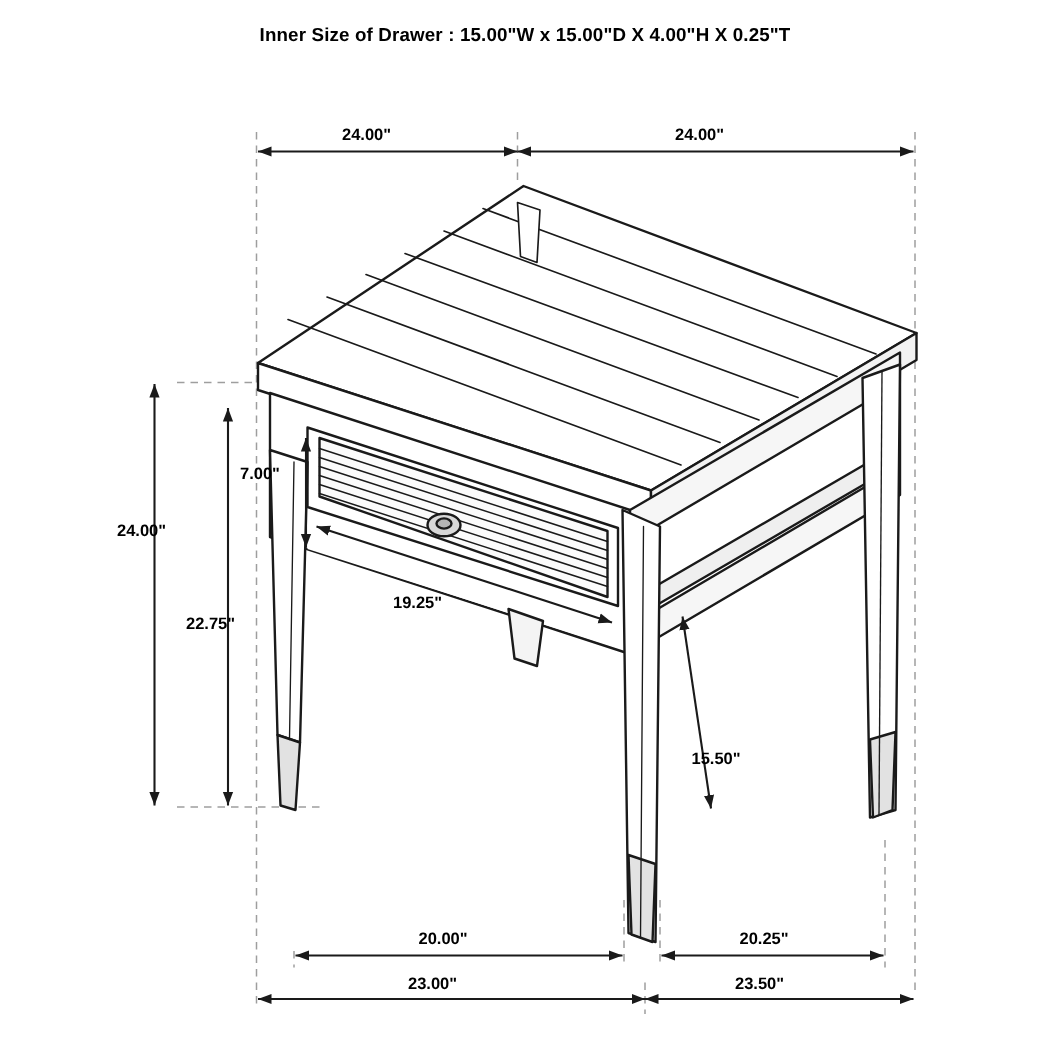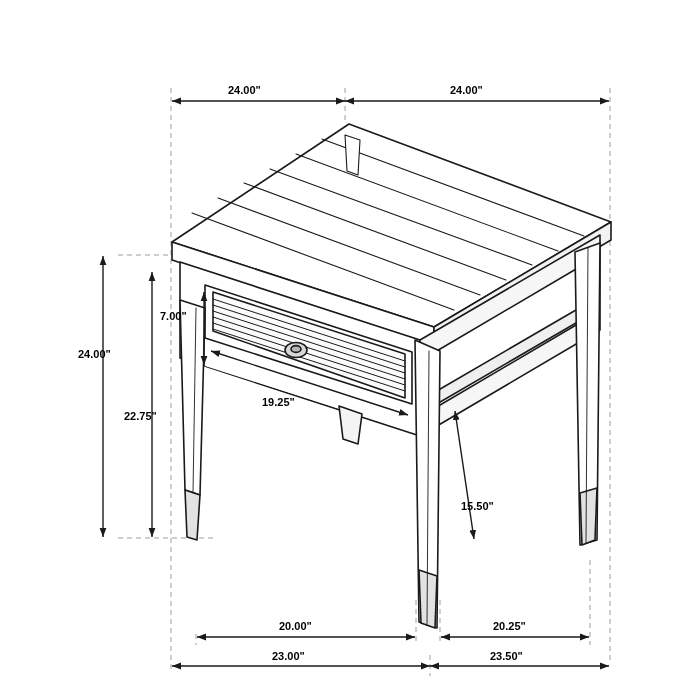--- a/index.html
+++ b/index.html
@@ -42,20 +42,21 @@
     font-size: 11px;
     font-weight: bold;
     white-space: nowrap;
   }
 </style>
 </head>
 <body>
 
 <div id="stage">
 
+  <div id="title">Inner Size of Drawer : 15.00"W x 15.00"D X 4.00"H X 0.25"T</div>
 
   <svg id="diagram" viewBox="0 0 700 700">
     <defs>
       <marker id="arrL" markerWidth="10" markerHeight="8" refX="9" refY="4" orient="auto" markerUnits="userSpaceOnUse">
         <path d="M9,4 L0,0.6 L0,7.4 Z" fill="#1a1a1a"></path>
       </marker>
       <marker id="arrR" markerWidth="10" markerHeight="8" refX="1" refY="4" orient="auto" markerUnits="userSpaceOnUse">
         <path d="M1,4 L10,0.6 L10,7.4 Z" fill="#1a1a1a"></path>
       </marker>
     </defs>

